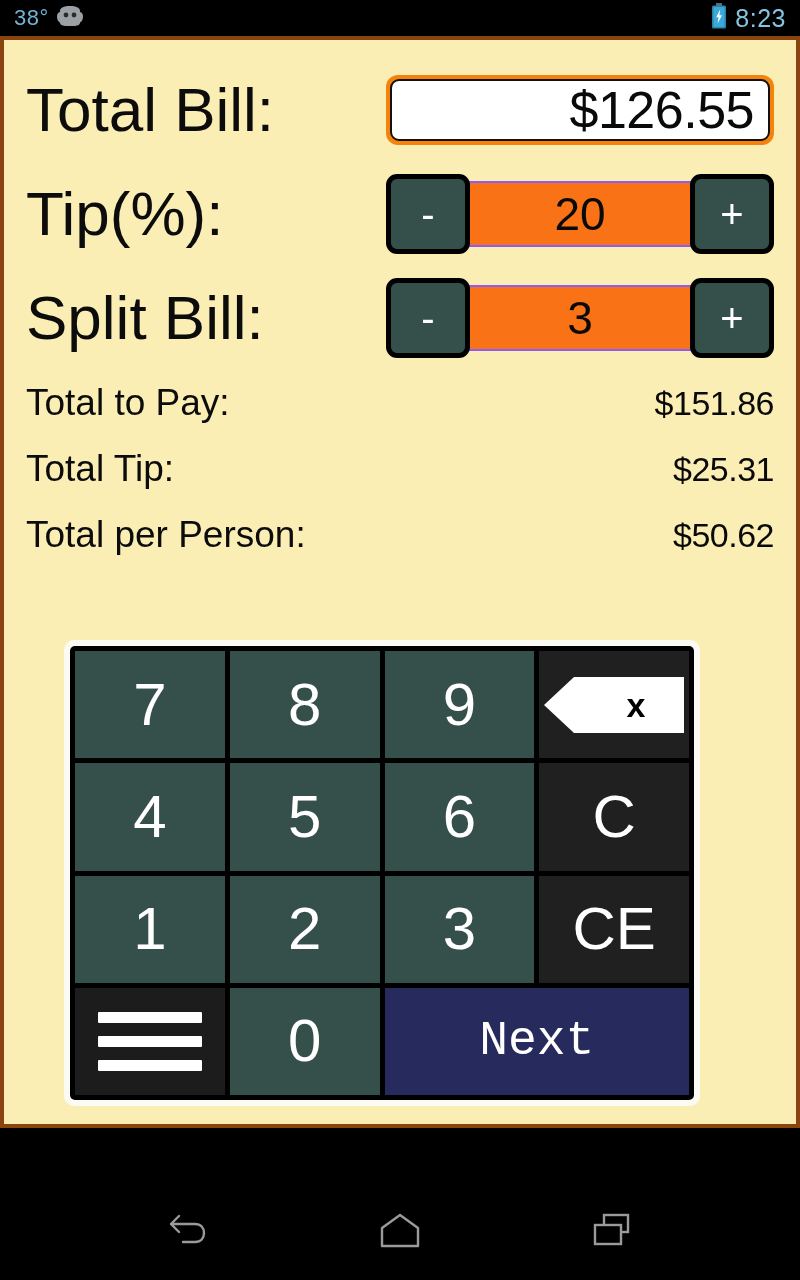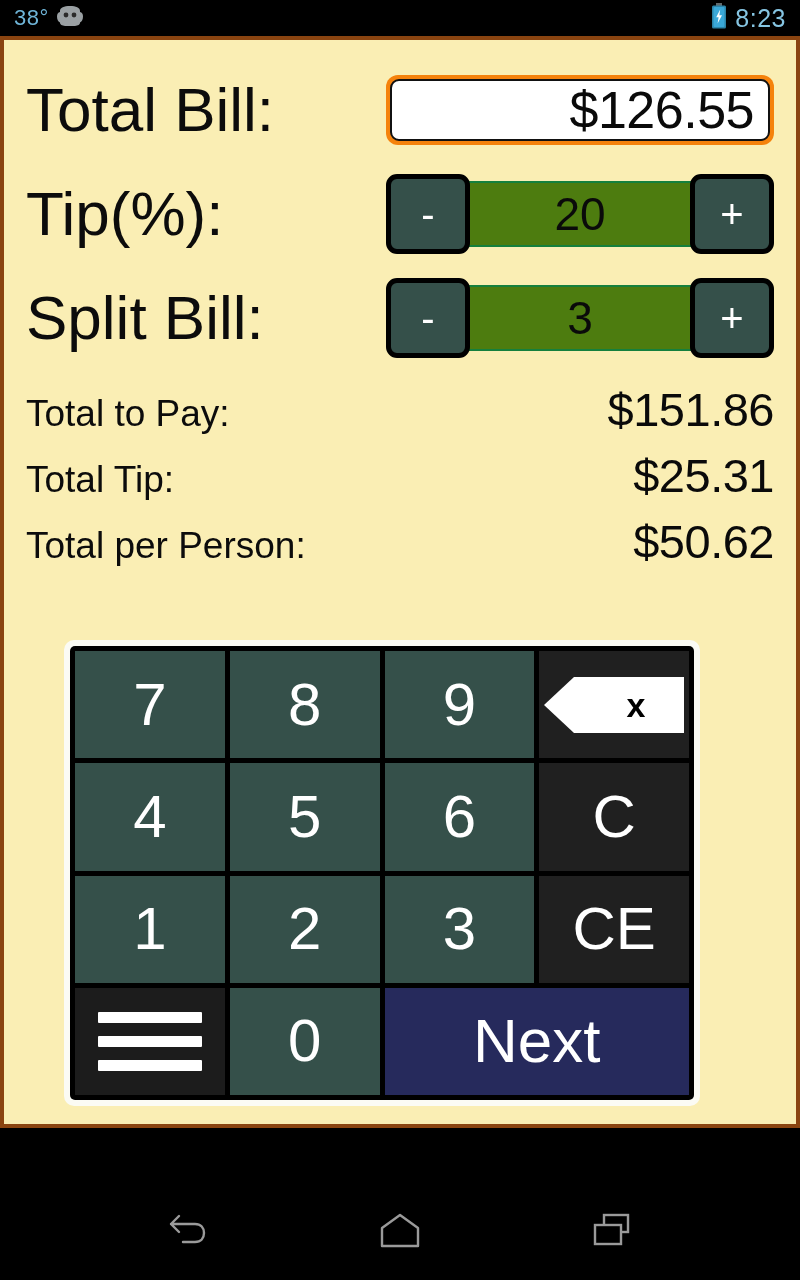--- a/index.html
+++ b/index.html
@@ -121,22 +121,22 @@
     line-height: 1;
     display: flex;
     align-items: center;
     justify-content: center;
     flex: 0 0 auto;
     z-index: 2;
   }
   .step-value {
     flex: 1 1 auto;
     height: 66px;
-    background: #4d7c0f;
-    border: 2px solid #15803d;
+    background: #f97316;
+    border: 2px solid #8b5cf6;
     display: flex;
     align-items: center;
     justify-content: center;
     font-size: 46px;
     color: #0a0a0a;
     margin: 0 -4px;
   }
 
   
   #summary {
@@ -147,21 +147,21 @@
     align-items: baseline;
     justify-content: space-between;
     height: 66px;
   }
   .sum-label {
     font-size: 37px;
     color: #0c0c0c;
     white-space: nowrap;
   }
   .sum-value {
-    font-size: 47px;
+    font-size: 34px;
     color: #0a0a0a;
     white-space: nowrap;
     letter-spacing: -0.5px;
   }
 
   
   #keypad-frame {
     position: absolute;
     left: 60px;
     top: 600px;
@@ -186,21 +186,21 @@
     display: flex;
     align-items: center;
     justify-content: center;
     color: #ffffff;
     font-size: 60px;
     line-height: 1;
     user-select: none;
   }
   .key.num   { background: #35504a; }
   .key.dark  { background: #202020; }
-  .key.next  { background: #262a5c; grid-column: span 2; font-size: 62px; }
+  .key.next  { background: #262a5c; grid-column: span 2; font-size: 48px; font-family: Liberation Mono, monospace; }
   .key.menu  { background: #1c1c1c; }
 
   .backspace-svg { display: block; }
   .hamburger {
     width: 104px;
     display: flex;
     flex-direction: column;
     justify-content: center;
     gap: 13px;
   }

